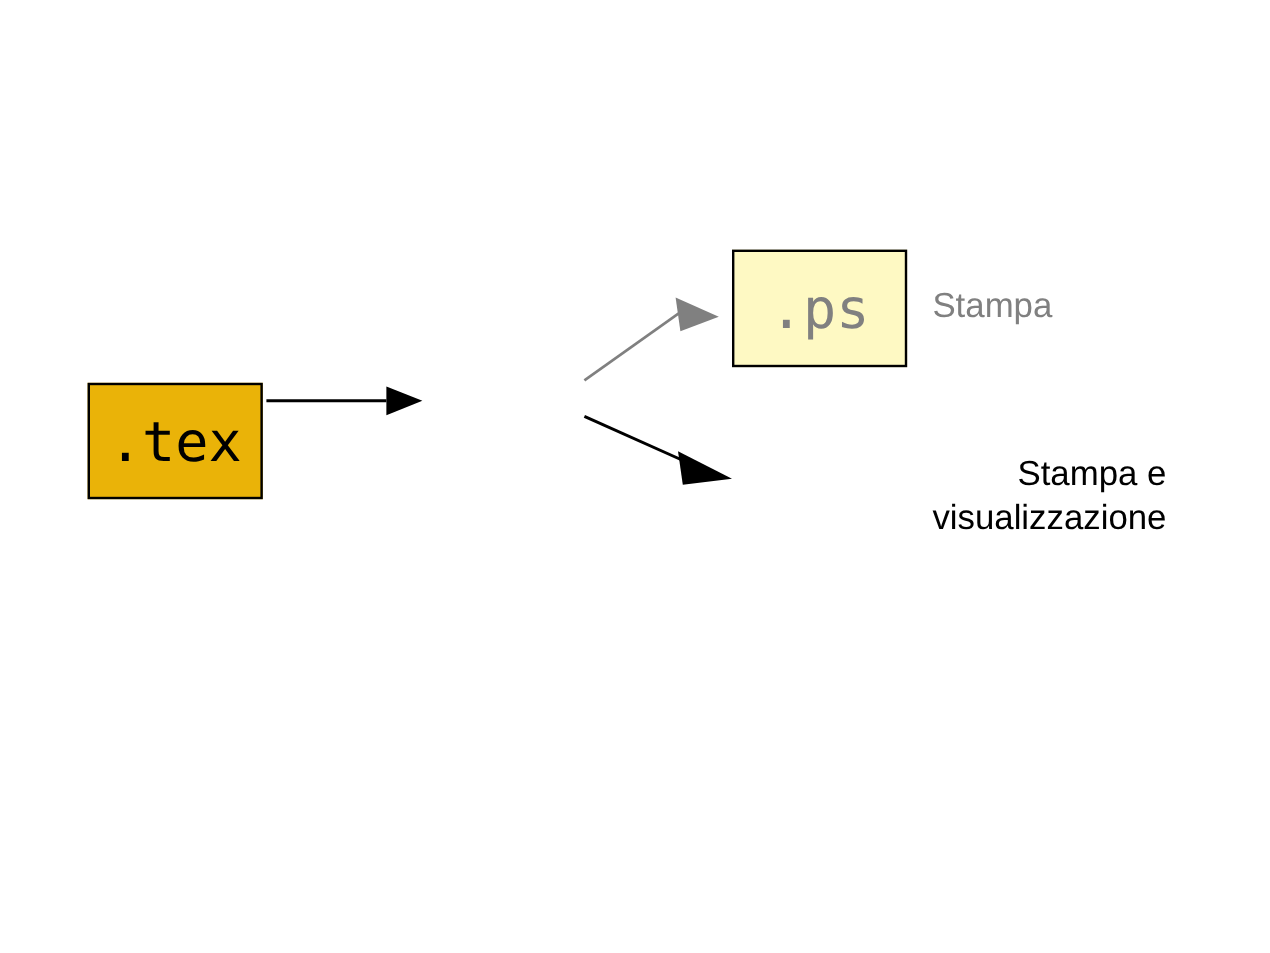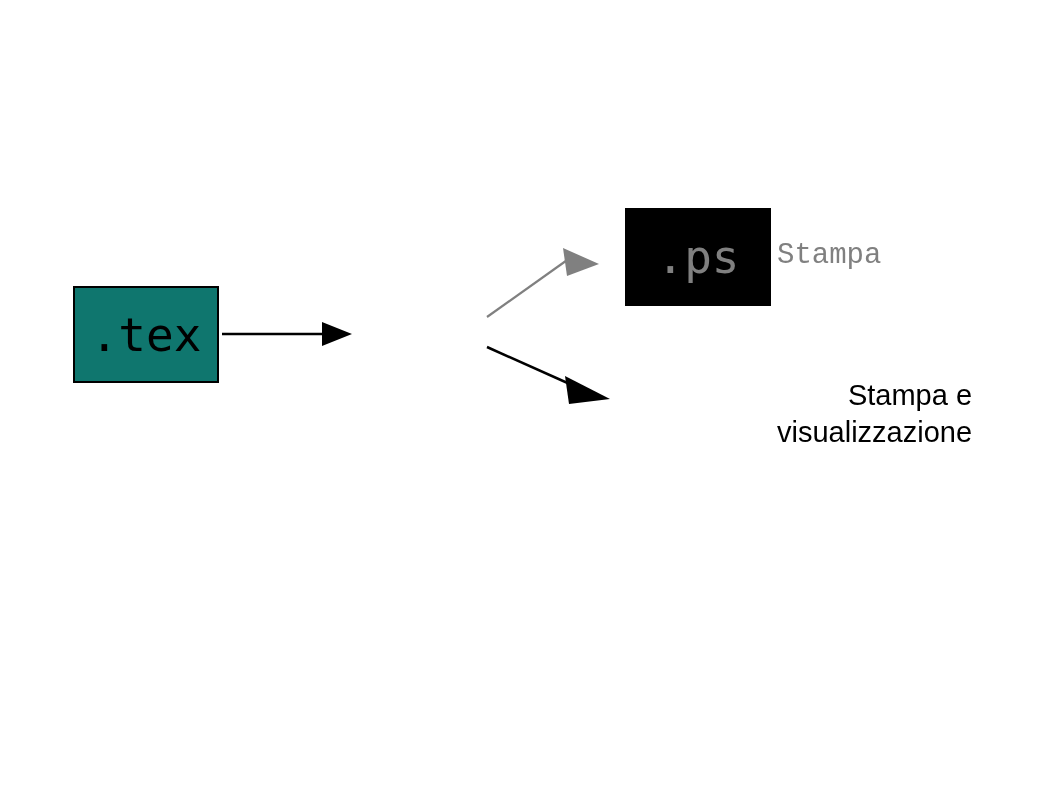--- a/index.html
+++ b/index.html
@@ -24,22 +24,22 @@
     display: flex;
     align-items: center;
     justify-content: center;
     font-family: "DejaVu Sans Mono", monospace;
     font-size: 46px;
     line-height: 1;
     letter-spacing: 0px;
     white-space: pre;
     user-select: none;
   }
-  .node.filled  { background: #0f766e; color: #000000; }
-  .node.outline { background: #000000; color: #808080; margin-left: 15px; }
+  .node.filled  { background: #eab308; color: #000000; margin-top: 33px; }
+  .node.outline { background: #fef9c3; color: #808080; }
 
   #node-tex { left: 73px;  top: 286px; width: 146px; height: 97px; }
   #node-dvi { left: 337px; top: 285px; width: 147px; height: 99px; }
   #node-ps  { left: 610px; top: 208px; width: 146px; height: 98px; }
   #node-pdf { left: 610px; top: 366px; width: 146px; height: 96px; }
 
   
   #edges {
     position: absolute;
     left: 0;
@@ -55,21 +55,20 @@
     font-family: "Liberation Sans", sans-serif;
     font-size: 29px;
     line-height: 1.28;
     white-space: pre-line;
     user-select: none;
   }
   #label-stampa {
     left: 777px;
     top: 237px;
     color: #808080;
-    font-family: Liberation Mono, monospace;
   }
   #label-stampa-visual {
     left: 777px;
     top: 377px;
     color: #000000;
     text-align: right;
   }
 </style>
 </head>
 <body>

